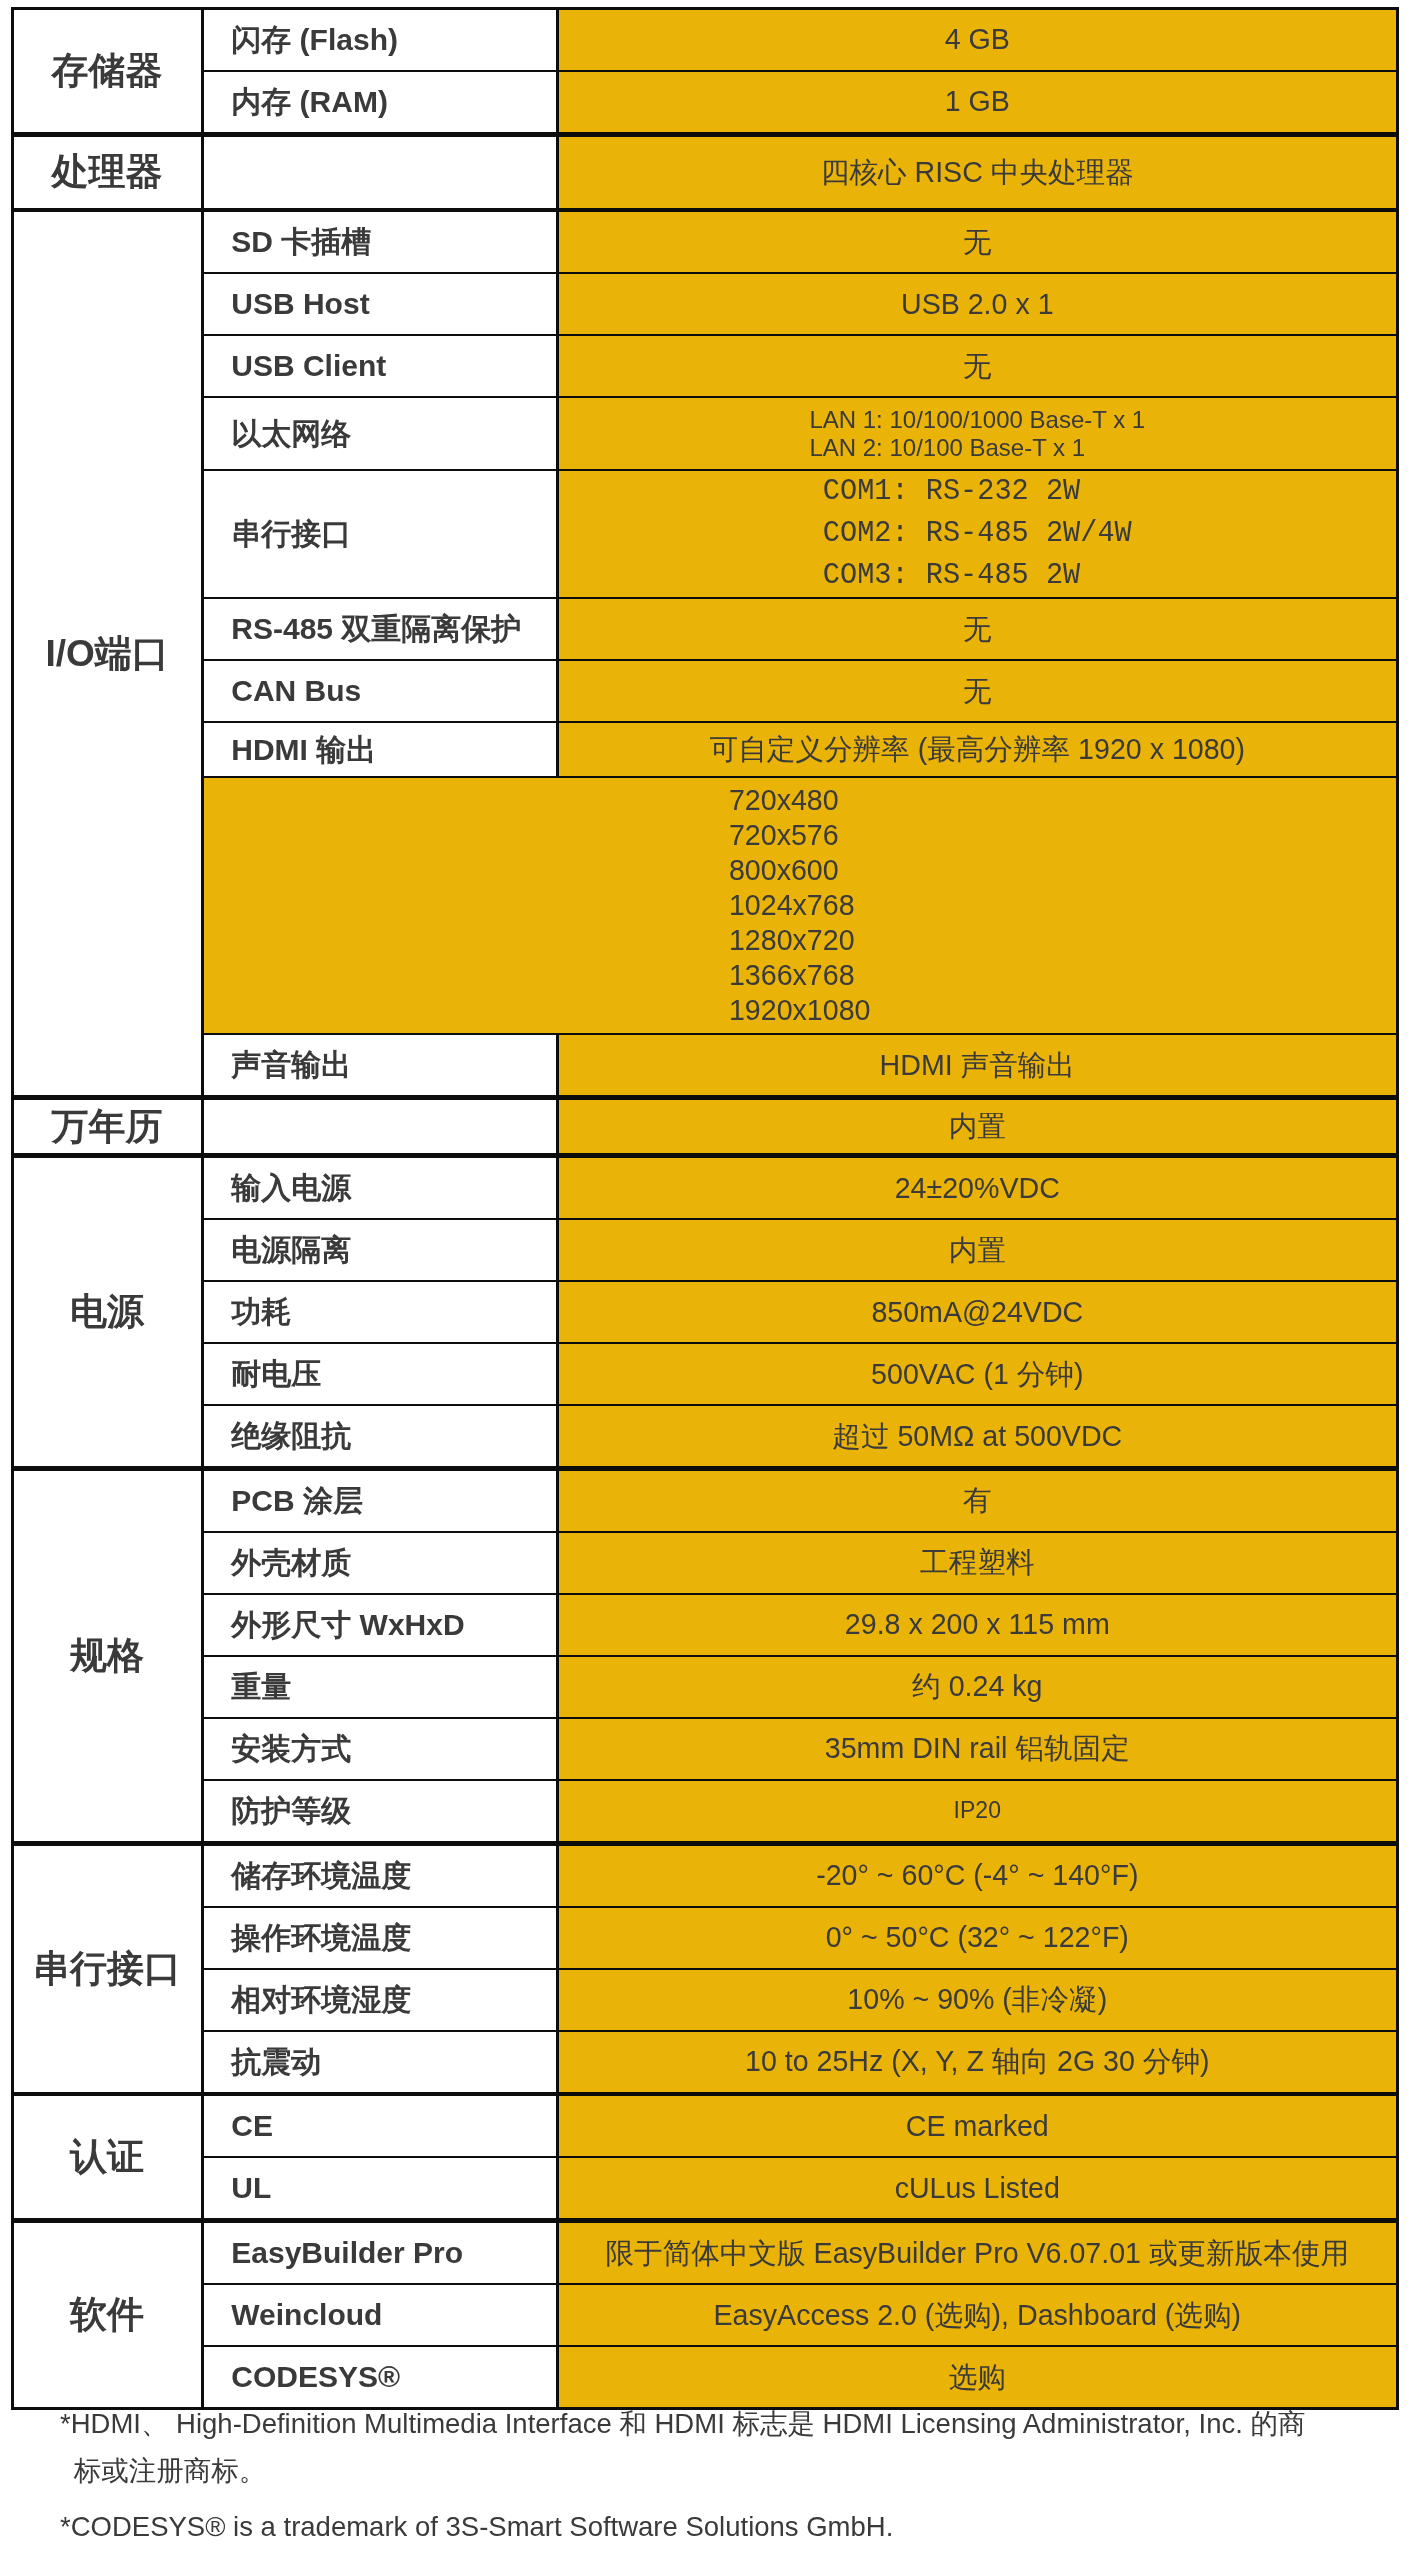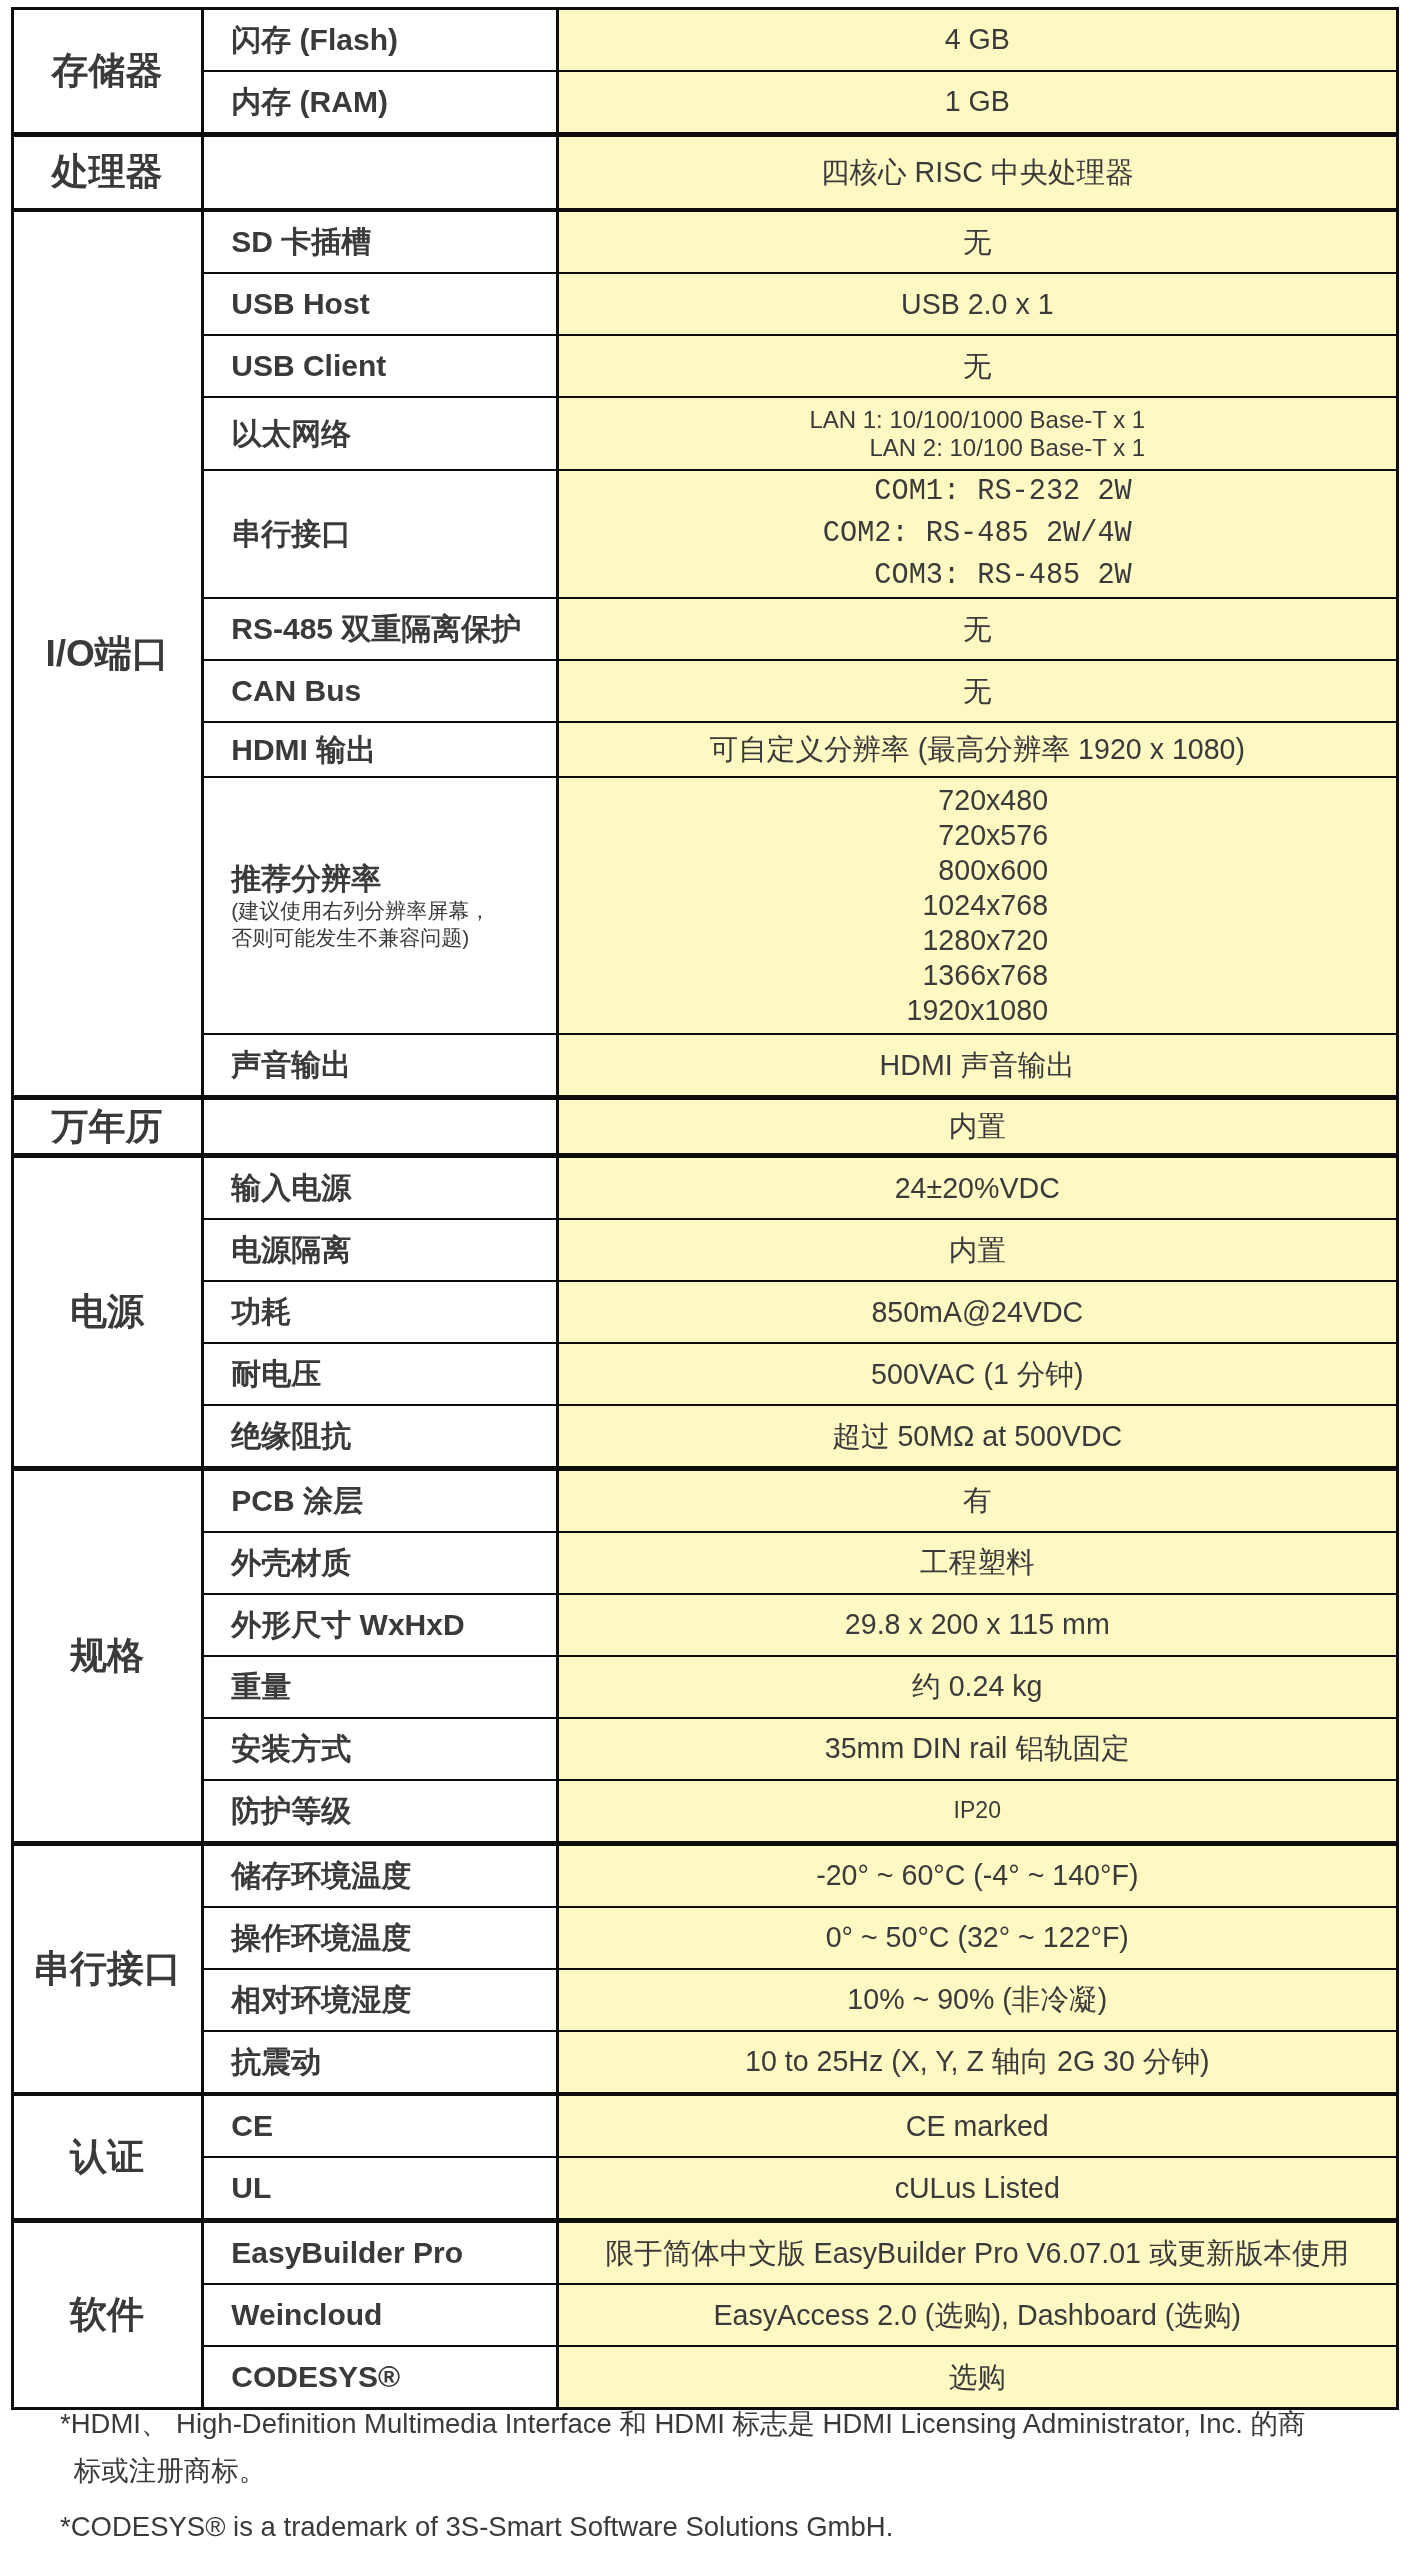--- a/index.html
+++ b/index.html
@@ -22,24 +22,24 @@
     font-weight:700;font-size:37px;text-align:center;
   }
   .rows{flex:1;display:flex;flex-direction:column;gap:2px;}
   .row{display:flex;gap:3.2px;}
   .lbl{
     flex:0 0 352px;width:352px;box-sizing:border-box;background:#ffffff;
     display:flex;align-items:center;padding-left:27.5px;padding-right:5.3px;
     font-weight:700;font-size:30px;line-height:34px;
   }
   .val{
-    flex:1;background:#fef9c3;
+    flex:1;background:#eab308;
     display:flex;align-items:center;justify-content:center;
     font-weight:400;font-size:28.6px;line-height:33px;
-    text-align:right;white-space:pre-line;
+    text-align:left;white-space:pre-line;
   }
   .h113{height:60px}
   .h108{height:71px}
   .h100{height:53px}
   .h238{height:126px}
   .h483{height:255px}
   .v-eth{font-size:24px;line-height:28px;}
   .v-serial{line-height:42px;font-family:Liberation Mono, monospace;}
   .v-res{line-height:35px;}
   .v-ip{font-size:23px;}
@@ -114,25 +114,20 @@
       </div>
       <div class="row h113">
         <div class="lbl">CAN Bus</div>
         <div class="val">无</div>
       </div>
       <div class="row h100">
         <div class="lbl">HDMI 输出</div>
         <div class="val">可自定义分辨率 (最高分辨率 1920 x 1080)</div>
       </div>
       <div class="row h483">
-        <div class="lbl lbl-block">
-          <div class="lbl-title">推荐分辨率</div>
-          <div class="lbl-note" style="white-space:pre-line;">(建议使用右列分辨率屏幕，
-否则可能发生不兼容问题)</div>
-        </div>
         <div class="val v-res">720x480
 720x576
 800x600
 1024x768
 1280x720
 1366x768
 1920x1080</div>
       </div>
       <div class="row h113">
         <div class="lbl">声音输出</div>

